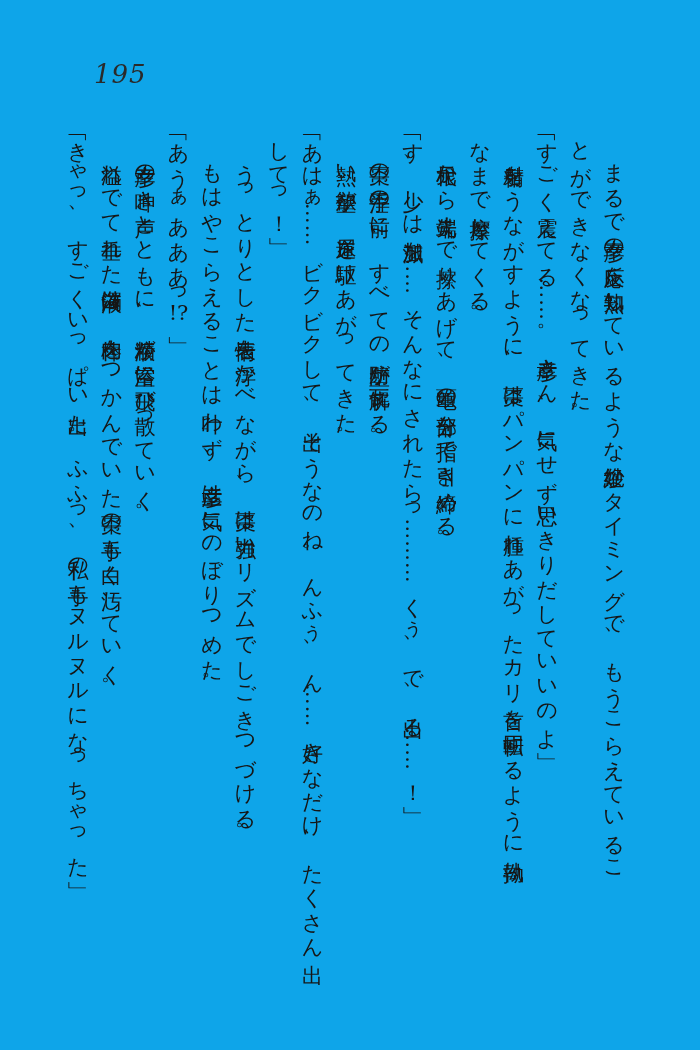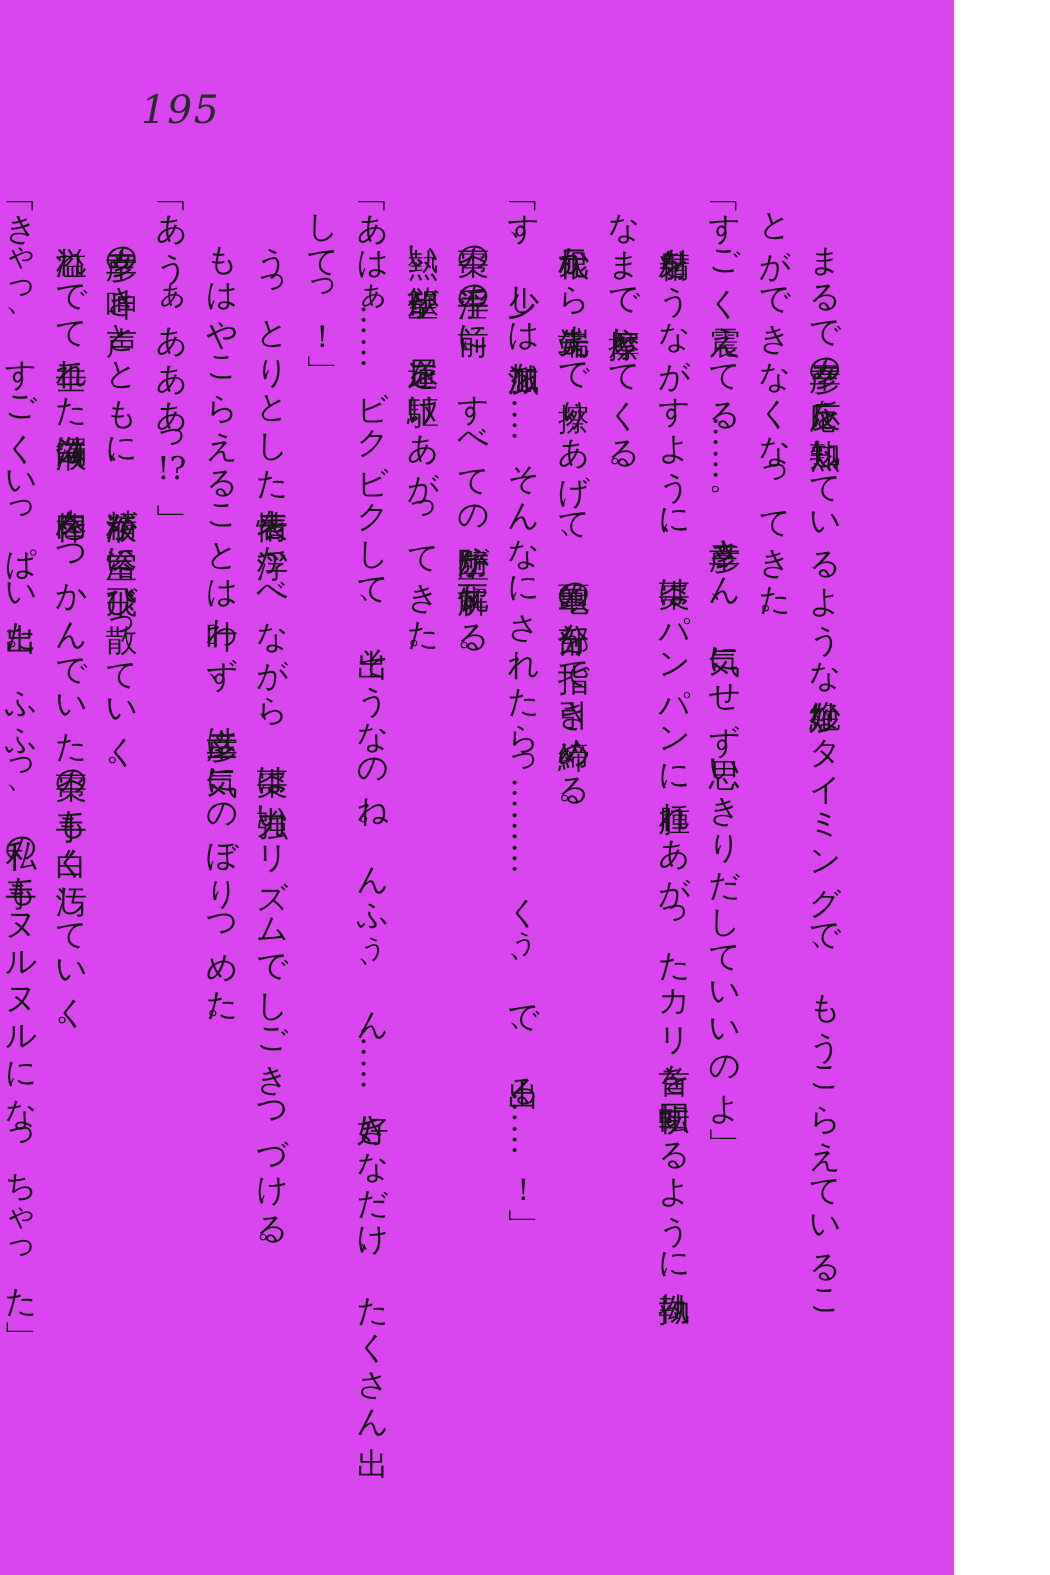--- a/index.html
+++ b/index.html
@@ -5,23 +5,23 @@
   html, body {
     margin: 0;
     padding: 0;
     width: 700px;
     height: 1050px;
     overflow: hidden;
     background: #ffffff;
   }
   .page {
     position: relative;
-    width: 636px;
+    width: 700px;
     height: 1050px;
-    background: #d946ef;
+    background: #0ea5e9;
     font-family: "DejaVu Serif", "Liberation Serif", serif;
   }
   .page-number {
     position: absolute;
     top: 59px;
     left: 94px;
     font-size: 26px;
     font-style: italic;
     letter-spacing: 1px;
     color: #2a2a2a;

